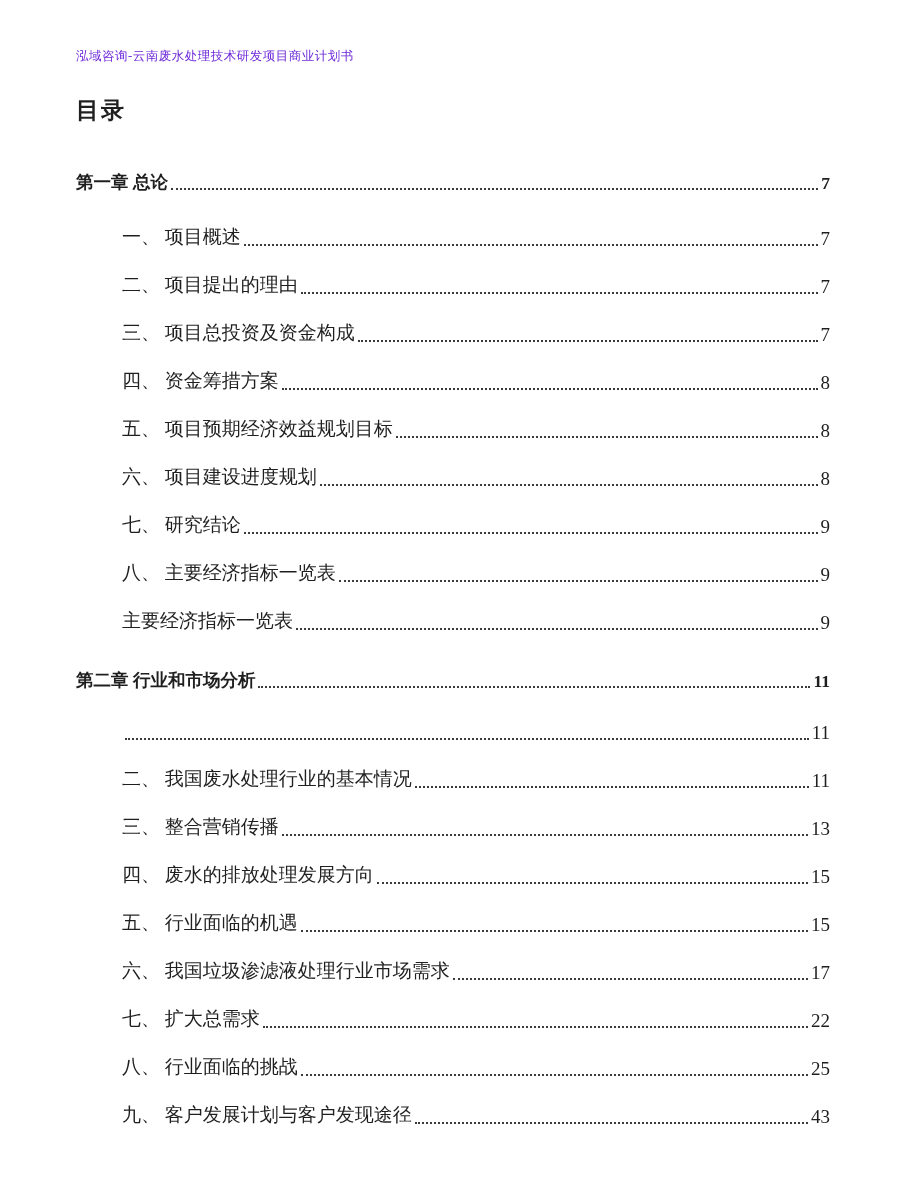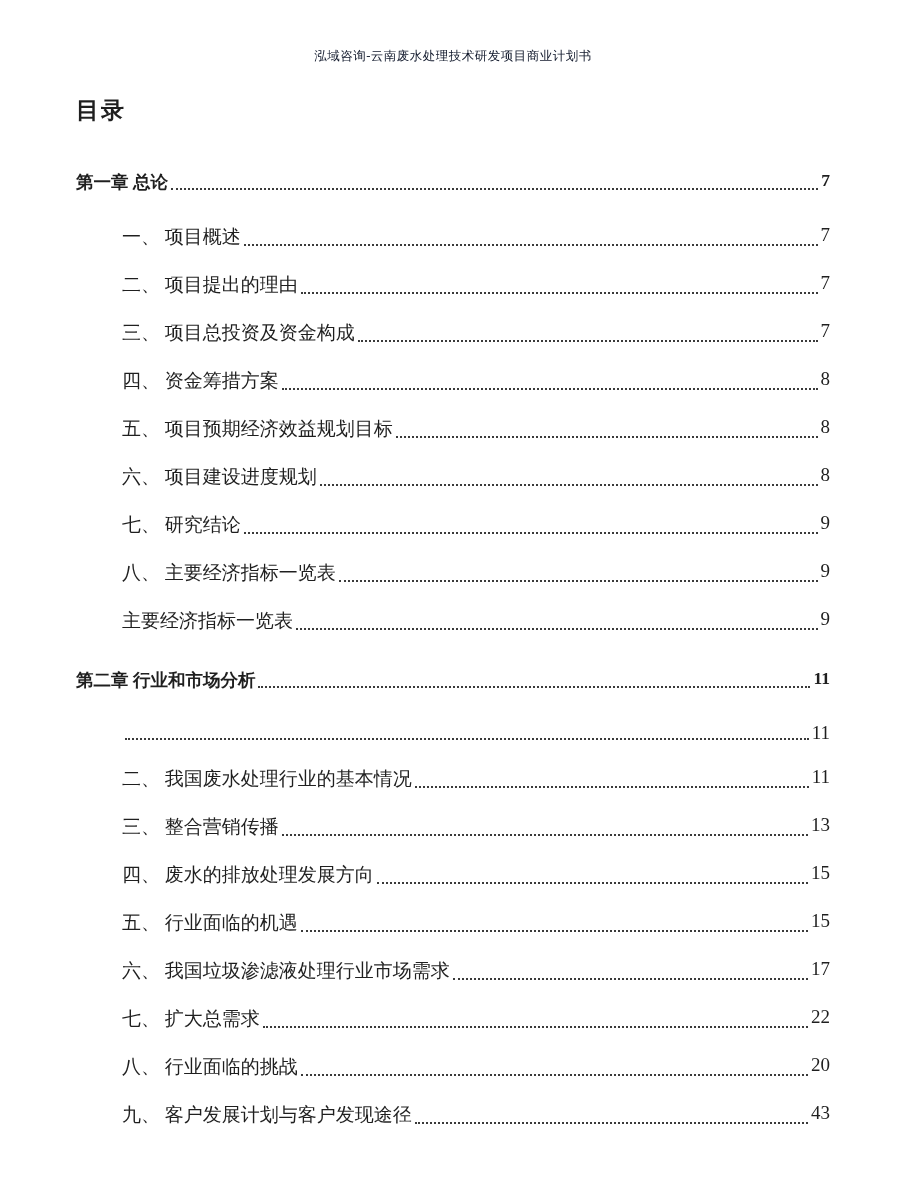--- a/index.html
+++ b/index.html
@@ -12,35 +12,35 @@
     color: #1f1f1f;
     position: relative;
   }
   .page {
     width: 920px;
     height: 1191px;
     padding: 48px 90px 0 76px;
   }
   .doc-header {
     font-size: 12.5px;
-    color: #0f172a;
+    color: #6d28d9;
     margin-bottom: 30px;
     letter-spacing: 0.5px;
-    text-align: center;
   }
   .doc-title {
     text-align: left;
     font-size: 23px;
     font-weight: bold;
     letter-spacing: 2px;
     margin-top: 14px;
     margin-bottom: 44px;
   }
   .toc-row {
     display: flex;
+    align-items: flex-end;
   }
   .chapter-row {
     font-size: 17.5px;
     font-weight: bold;
     margin-top: 34px;
     margin-bottom: 30px;
   }
   .item-row {
     font-size: 19px;
     padding-left: 46px;
@@ -155,21 +155,21 @@
       <span class="pagenum">17</span>
     </div>
     <div class="toc-row item-row">
       <span class="label">七、 扩大总需求</span>
       <span class="dots"></span>
       <span class="pagenum">22</span>
     </div>
     <div class="toc-row item-row">
       <span class="label">八、 行业面临的挑战</span>
       <span class="dots"></span>
-      <span class="pagenum">20</span>
+      <span class="pagenum">25</span>
     </div>
     <div class="toc-row item-row">
       <span class="label">九、 客户发展计划与客户发现途径</span>
       <span class="dots"></span>
       <span class="pagenum">43</span>
     </div>
 
   </div>
 </div>
 

